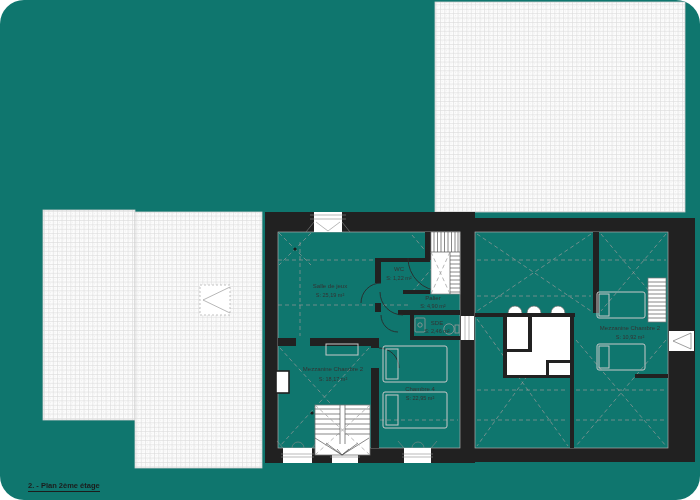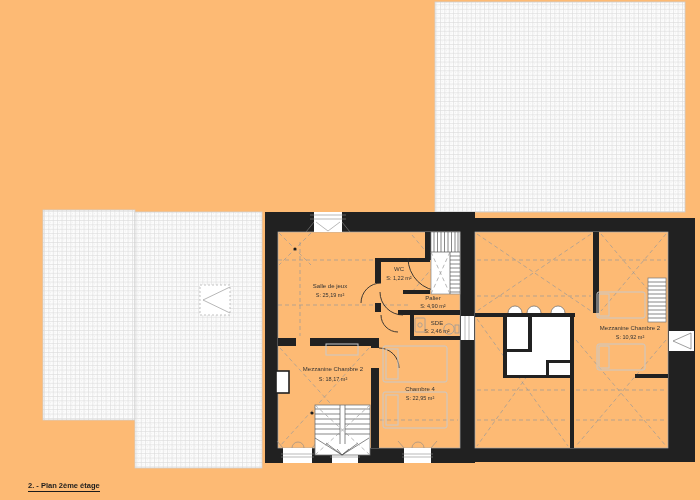--- a/index.html
+++ b/index.html
@@ -1,17 +1,17 @@
 <!DOCTYPE html>
 <html><head>
 <meta charset="utf-8">
 <style>
   html,body{margin:0;padding:0;background:#fff;}
-  .canvas{position:relative;width:700px;height:500px;background:#fdba74;overflow:hidden;
-          font-family:"Liberation Sans", sans-serif;}
+  .canvas{position:relative;width:700px;height:500px;background:#0f766e;overflow:hidden;
+          font-family:"Liberation Sans", sans-serif;border-radius:24px;}
   svg{position:absolute;left:0;top:0;}
   .room-name{font-size:6px;fill:#333333;text-anchor:middle;}
   .room-area{font-size:5.5px;fill:#333333;text-anchor:middle;}
   .plan-title{position:absolute;left:28px;top:481px;font-size:7.5px;font-weight:bold;color:#1c1c1c;
               border-bottom:1px solid #1c1c1c;padding-bottom:1px;}
   .wall{fill:#212121;}
   .thinline{stroke:#adadad;stroke-width:0.7;fill:none;}
   .dash{stroke:#9a9a9a;stroke-width:0.7;fill:none;stroke-dasharray:4 3;}
   .tread{stroke:#555555;stroke-width:0.7;fill:none;}
   .door{stroke:#2a2a2a;stroke-width:0.9;fill:none;}

